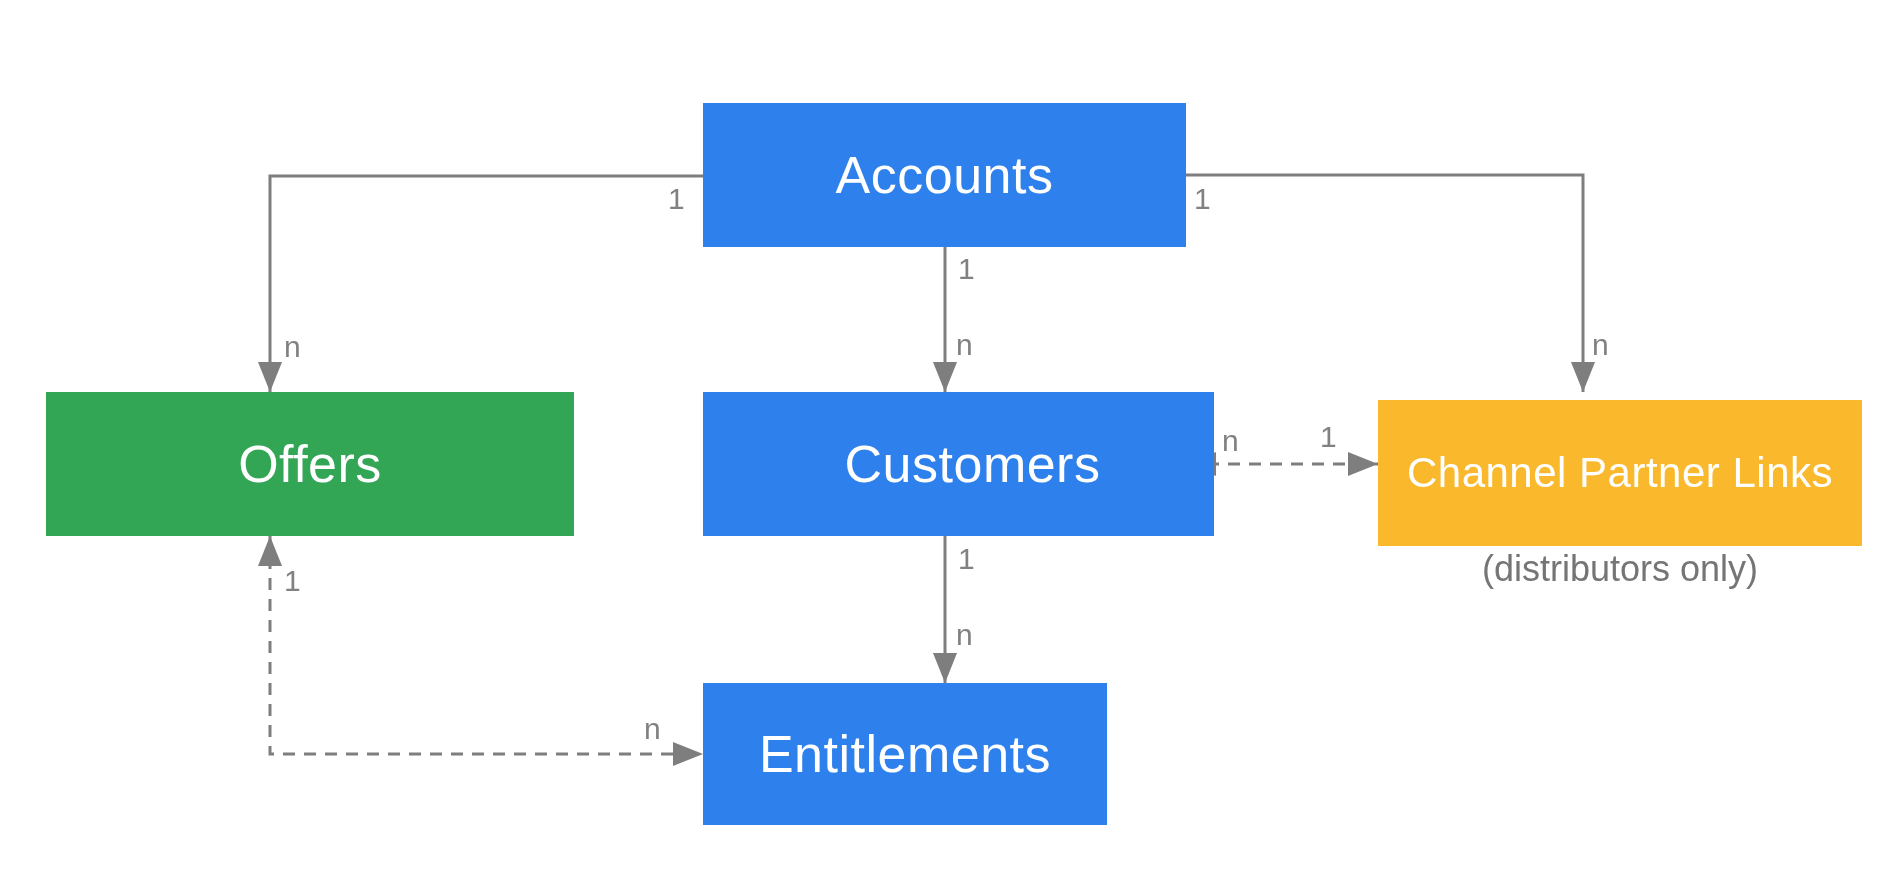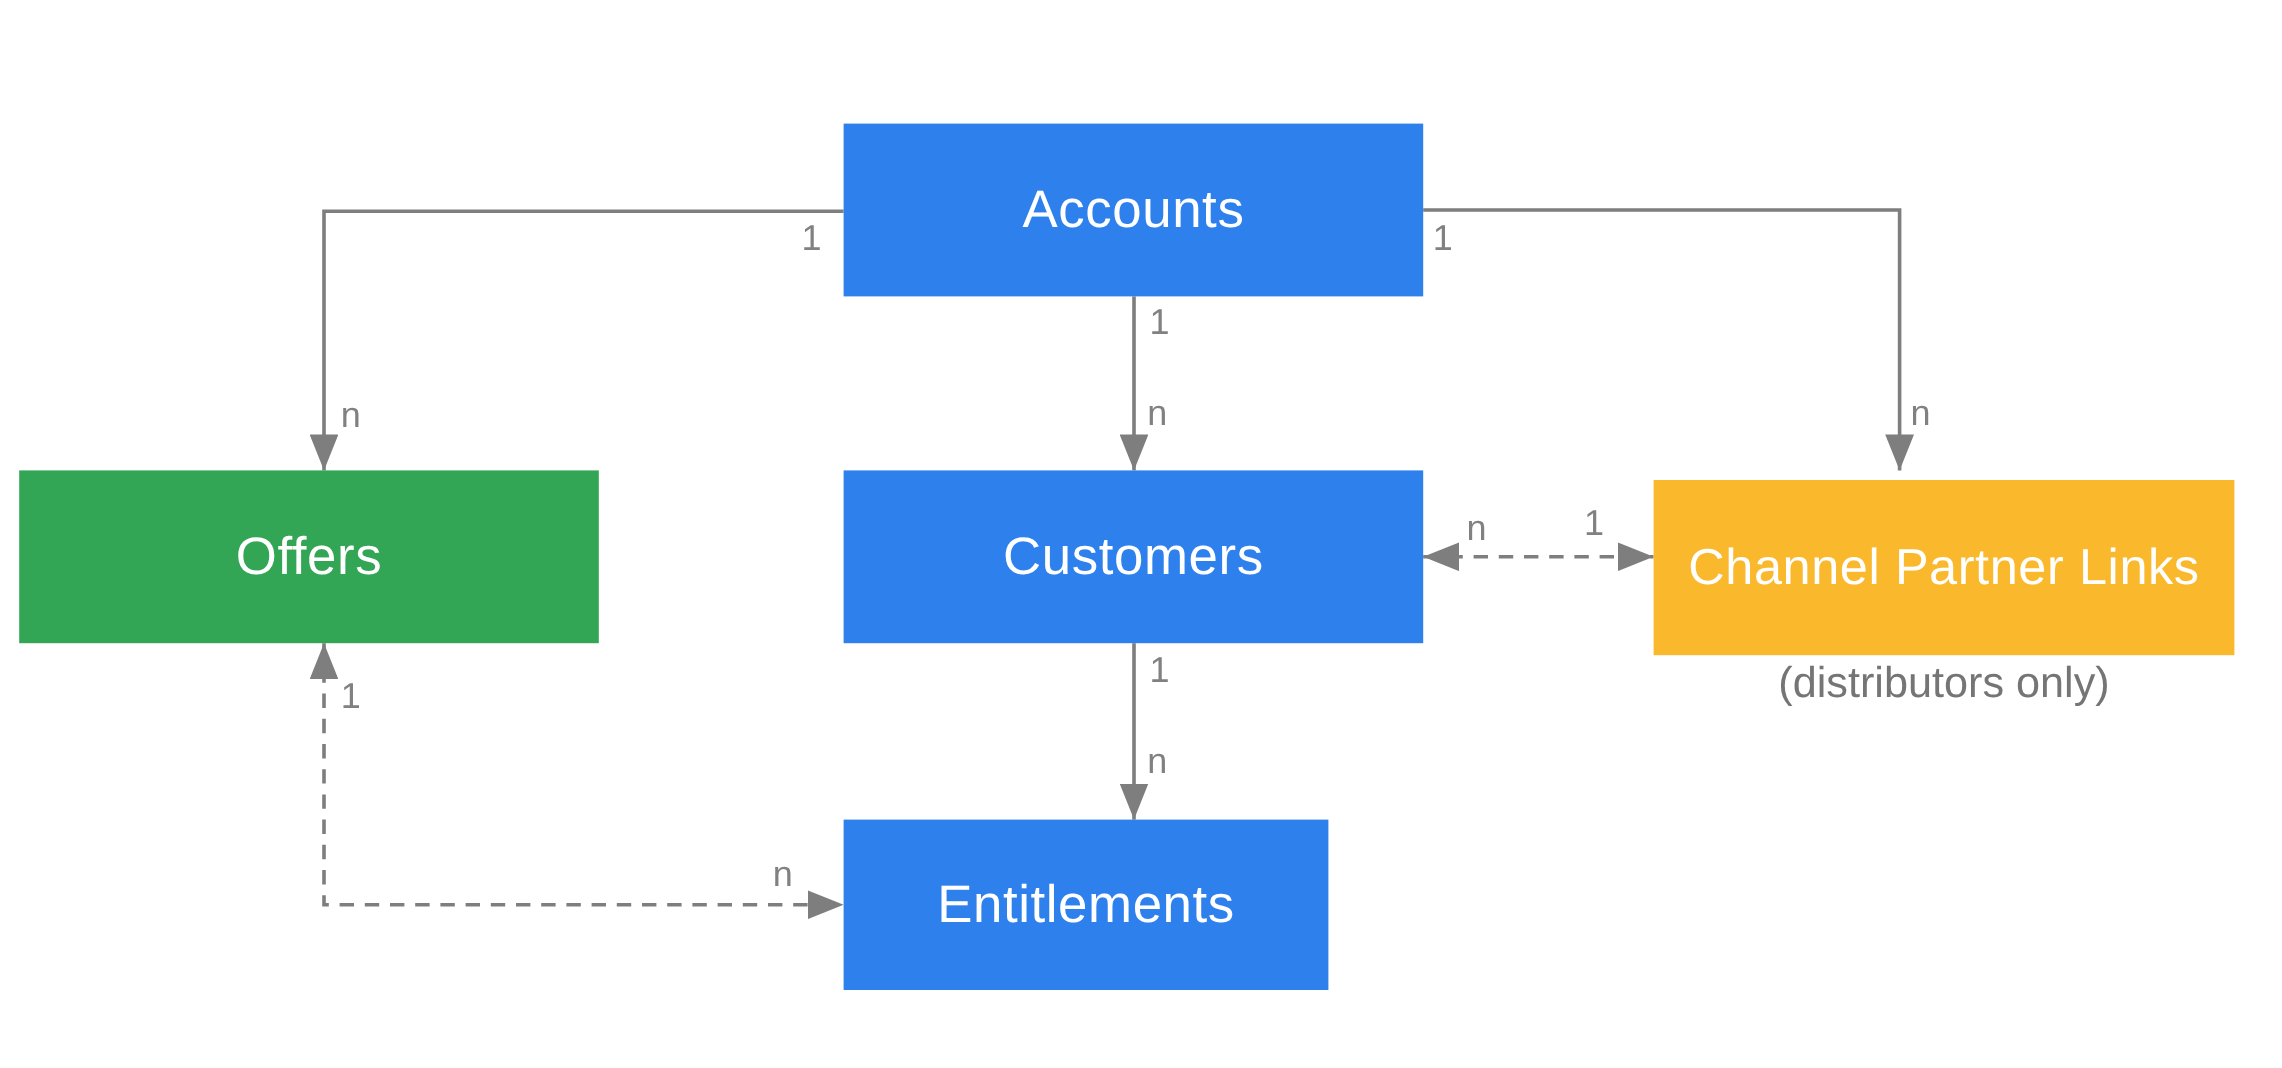--- a/index.html
+++ b/index.html
@@ -30,21 +30,21 @@
   }
   .edge.dashed {
     stroke-dasharray: 12 9;
   }
   .node {
     position: absolute;
     display: flex;
     align-items: center;
     justify-content: center;
     color: var(--node-text, #ffffff);
-    font-size: 44px;
+    font-size: 52px;
     font-weight: 400;
     letter-spacing: 0.5px;
     white-space: nowrap;
   }
   .cardinality {
     position: absolute;
     font-size: 30px;
     line-height: 1;
     color: var(--cardinality, #818181);
     white-space: nowrap;
@@ -73,25 +73,25 @@
     <path class="edge" d="M1186,175 H1583 V392" marker-end="url(#arrow)"></path>
     <path class="edge dashed" d="M1186,464 H1378" marker-start="url(#arrow)" marker-end="url(#arrow)"></path>
     <path class="edge" d="M945,536 V683" marker-end="url(#arrow)"></path>
     <path class="edge dashed" d="M270,536 V754 H703" marker-start="url(#arrow)" marker-end="url(#arrow)"></path>
   </svg>
 
   <div class="node" style="left: 703px; top: 103px; width: 483px; height: 144px; background-color: rgb(46, 129, 237);">
     <span>Accounts</span>
   </div>
 
-  <div class="node" style="left: 16px; top: 392px; width: 483px; height: 144px; background-color: rgb(51, 166, 86);">
+  <div class="node" style="left: 46px; top: 392px; width: 528px; height: 144px; background-color: rgb(51, 166, 86);">
     <span>Offers</span>
   </div>
 
-  <div class="node" style="left: 703px; top: 392px; width: 483px; height: 144px; background-color: rgb(46, 129, 237);">
+  <div class="node" style="left: 703px; top: 392px; width: 483px; height: 144px; background-color: rgb(46, 129, 237); padding-left: 28px;">
     <span>Customers</span>
   </div>
 
   <div class="node" style="left: 1378px; top: 400px; width: 484px; height: 146px; font-size: 42px; background-color: rgb(250, 185, 45);">
     <span>Channel Partner Links</span>
   </div>
 
   <div class="node-note" style="left:1378px; top:548px; width:484px;">(distributors only)</div>
 
   <div class="node" style="left: 703px; top: 683px; width: 404px; height: 142px; background-color: rgb(46, 129, 237);">

